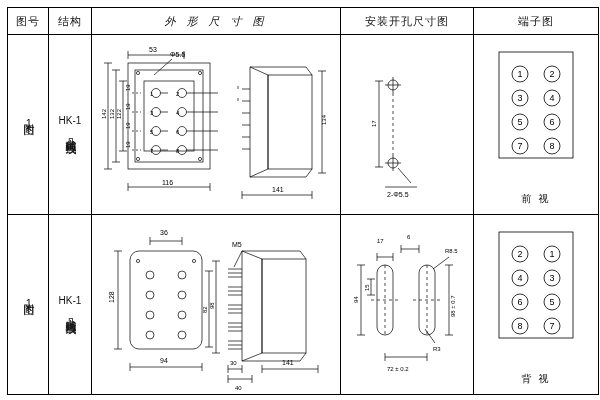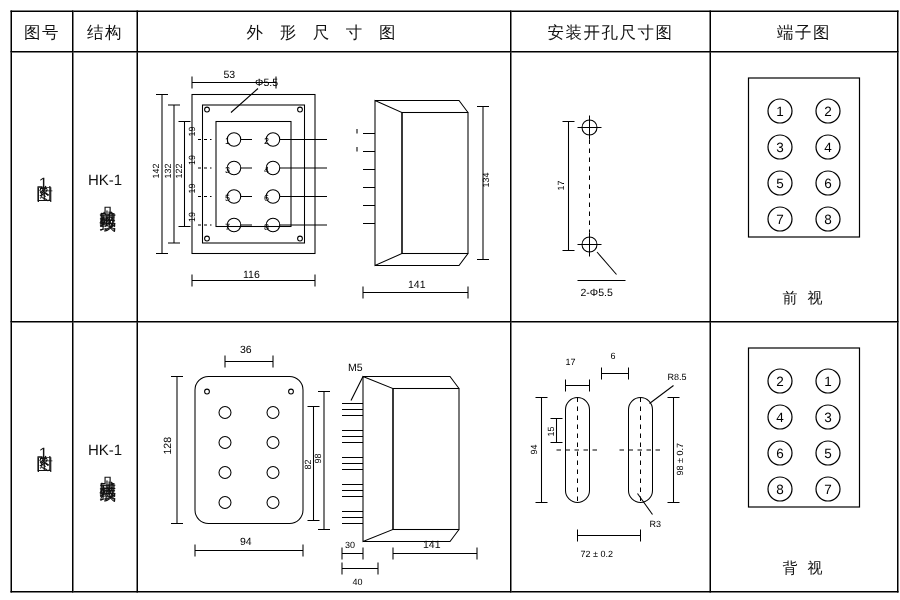--- a/index.html
+++ b/index.html
@@ -4,21 +4,21 @@
 <style>
   html,body{margin:0;padding:0;background:#ffffff;}
   body{width:600px;height:400px;font-family:"Liberation Sans","DejaVu Sans",sans-serif;color:#111;}
   .sheet{position:relative;width:600px;height:400px;box-sizing:border-box;}
   table.main{border-collapse:collapse;width:586px;height:386px;margin:7px;table-layout:fixed;}
   table.main td,table.main th{border:1px solid #000;padding:0;text-align:center;vertical-align:middle;}
   .hdr{font-size:11px;font-weight:normal;letter-spacing:1px;height:26px;}
   .hdr.wide{letter-spacing:4px;}
   .c1{width:40px;}
   .c2{width:42px;}
-  .c3{width:248px;}
+  .c3{width:248px;font-style:italic;}
   .c4{width:132px;}
   .c5{width:124px;}
   .vtxt{writing-mode:vertical-rl;text-orientation:upright;font-size:11px;line-height:1.25;letter-spacing:1px;display:inline-block;}
   .model{font-size:10px;margin-bottom:3px;}
   .colstack{display:flex;flex-direction:column;align-items:center;justify-content:center;height:100%;}
   svg{display:block;}
   .lbl{font-size:6px;font-family:"Liberation Sans",sans-serif;}
   .lbl7{font-size:7px;font-family:"Liberation Sans",sans-serif;}
   .termwrap{display:flex;flex-direction:column;align-items:center;justify-content:center;height:100%;}
   .termcap{font-size:10px;margin-top:20px;letter-spacing:2px;}

